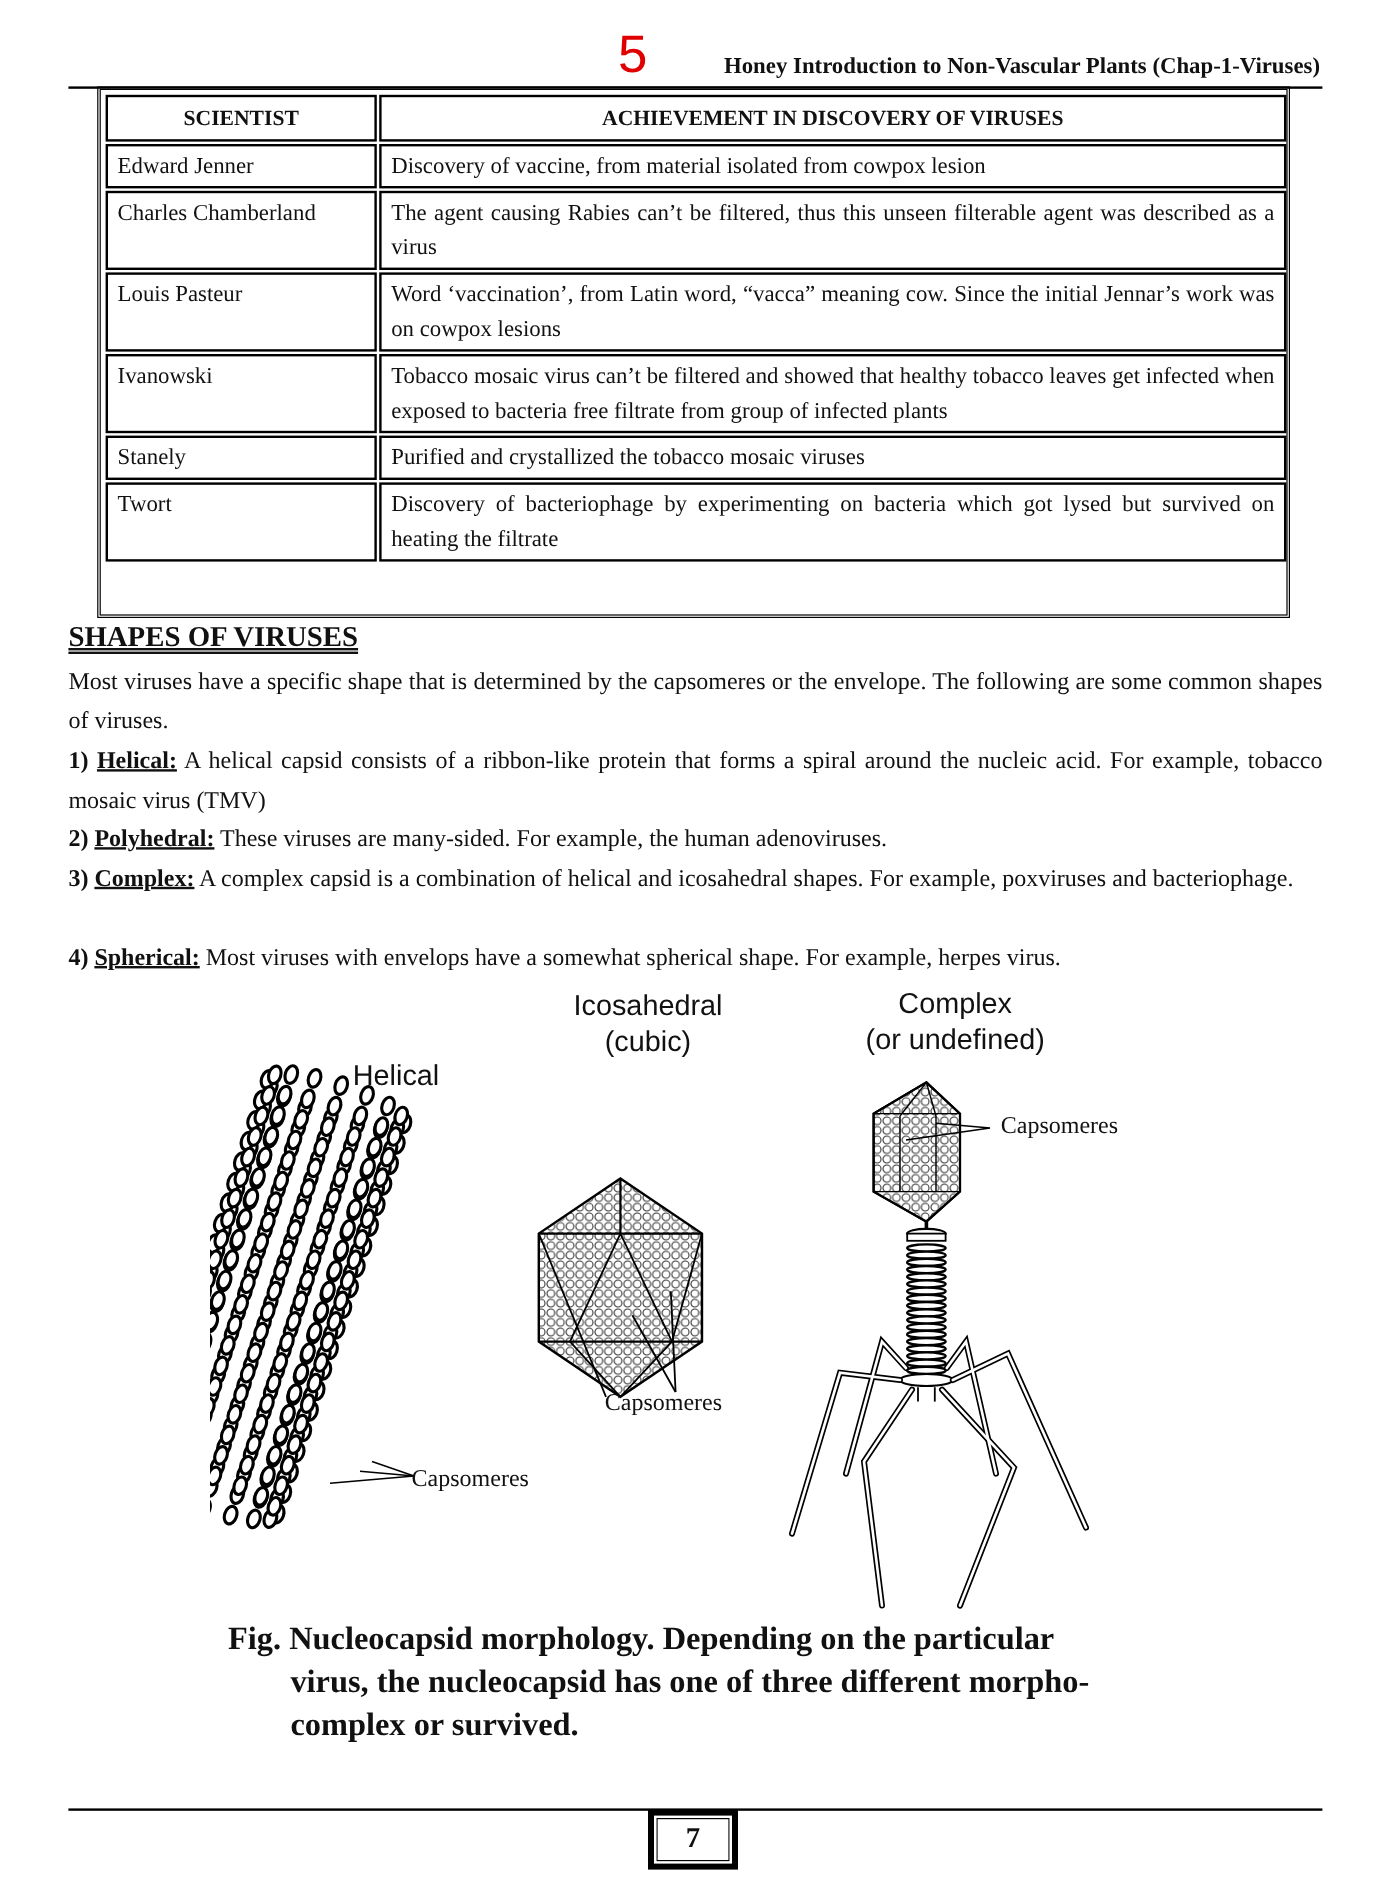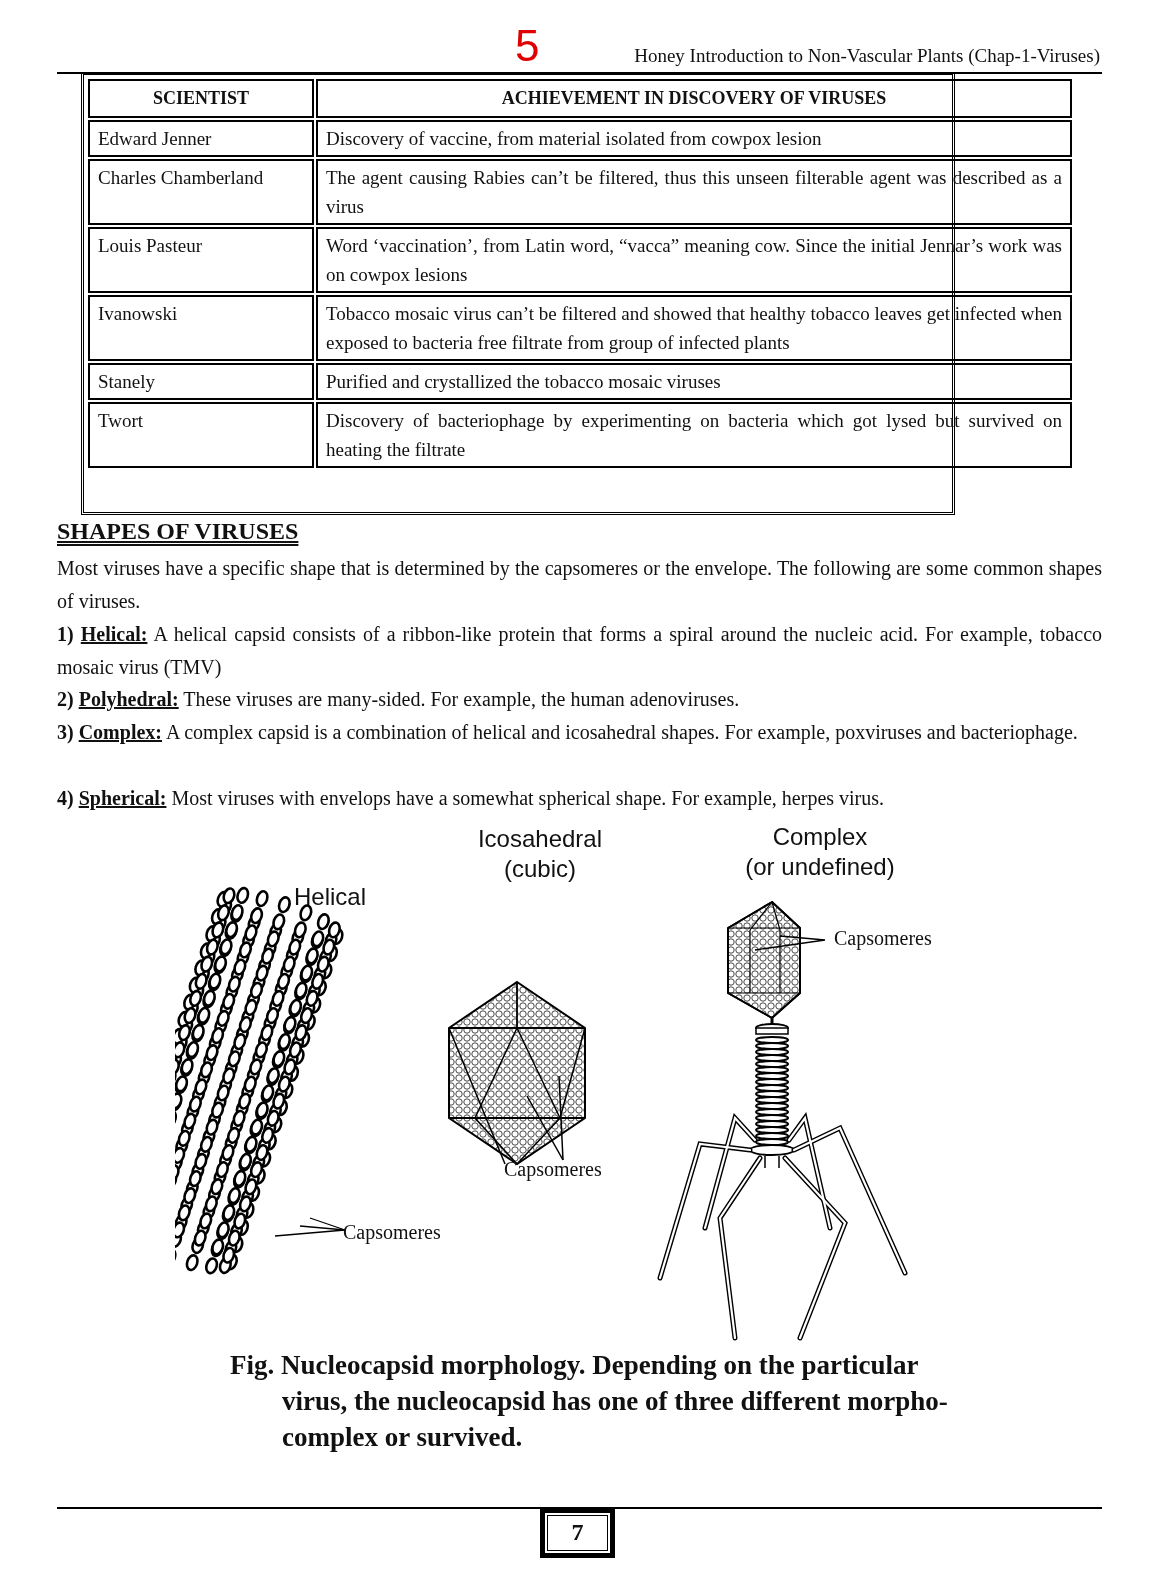--- a/index.html
+++ b/index.html
@@ -3,23 +3,23 @@
 <meta charset="utf-8">
 <style>
   html, body { margin: 0; padding: 0; background: #ffffff; }
   body { width: 1163px; height: 1578px; position: relative; overflow: hidden;
          font-family: "Liberation Serif", "DejaVu Serif", serif; color: #111; }
 
   .header { position: absolute; left: 57px; top: 24px; width: 1045px; height: 48px;
             border-bottom: 2px solid #000; }
   .header-num { position: absolute; left: 458px; top: 0px; color: #e00000;
                 font-family: "Liberation Sans", "DejaVu Sans", sans-serif; font-size: 44px; line-height: 44px; }
-  .header-title { position: absolute; right: 2px; top: 21px; font-weight: normal; font-size: 19px; }
-
-  .table-wrap { position: absolute; left: 81px; top: 72px; width: 874px; height: 443px;
+  .header-title { position: absolute; right: 2px; top: 21px; font-weight: bold; font-size: 19px; }
+
+  .table-wrap { position: absolute; left: 81px; top: 72px; width: 994px; height: 443px;
                 border: 3px double #000; border-left-width: 3px; box-sizing: border-box; font-family: Liberation Serif, serif; }
   table.disc { position: absolute; left: 2px; top: 2px; border-collapse: separate; border-spacing: 2px;
                width: 988px; font-size: 19px; line-height: 29px; }
   table.disc td, table.disc th { border: 2px solid #000; padding: 2px 8px 2px 8px; vertical-align: top; }
   table.disc th { font-weight: bold; text-align: center; font-size: 18px; padding: 3px 8px; }
   table.disc td.sci { width: 206px; }
   table.disc td.ach { text-align: justify; }
 
   .section-title { position: absolute; left: 57px; top: 518px; font-size: 24px; font-weight: bold;
                    text-decoration: underline; text-decoration-style: double; }
@@ -32,21 +32,21 @@
   .p4 { top: 782px; }
   .b { font-weight: bold; }
   .u { font-weight: bold; text-decoration: underline; }
 
   .figure { position: absolute; left: 175px; top: 818px; width: 820px; height: 530px; }
   .fig-label { position: absolute; font-family: "Liberation Sans", "DejaVu Sans", sans-serif;
                font-size: 24px; text-align: center; line-height: 30px; }
   .cap-label { position: absolute; font-family: Liberation Serif, serif; font-size: 20px; }
 
   .caption { position: absolute; left: 190px; top: 1347px; width: 800px; font-weight: bold;
-             font-size: 27px; line-height: 36px; margin-left: 40px; }
+             font-size: 27px; line-height: 36px; }
   .caption .l1 { display: block; }
   .caption .ind { display: block; padding-left: 52px; }
 
   .footer-line { position: absolute; left: 57px; top: 1507px; width: 1045px; border-top: 2px solid #000; }
   .page-box { position: absolute; left: 540px; top: 1508px; width: 75px; height: 50px; background: #000;
               box-sizing: border-box; padding: 7px; }
   .page-box-inner { width: 100%; height: 100%; background: #fff; border: 1px solid #000; box-sizing: border-box;
                     outline: 2px solid #fff; text-align: center; font-weight: bold; font-size: 24px; line-height: 32px; }
 </style>
 </head>
@@ -114,21 +114,21 @@
   <span class="b">4)</span>
   <span class="u">Spherical:</span><span> Most viruses with envelops have a somewhat spherical shape. For example, herpes virus.</span>
 </div>
 
 <div class="figure">
   <div class="fig-label" style="left:95px; top:64px; width:120px;">Helical</div>
   <div class="fig-label" style="left:270px; top:6px; width:190px;">
     <span style="display:block">Icosahedral</span>
     <span style="display:block">(cubic)</span>
   </div>
-  <div class="fig-label" style="left:545px; top:4px; width:200px;">
+  <div class="fig-label" style="left:521px; top:4px; width:200px;">
     <span style="display:block">Complex</span>
     <span style="display:block">(or undefined)</span>
   </div>
 
   <svg width="820" height="530" style="position:absolute; left:0; top:0;">
     <defs>
       <pattern id="cap" width="8" height="8" patternUnits="userSpaceOnUse">
         <circle cx="4" cy="4" r="3.2" fill="none" stroke="#333" stroke-width="0.9"></circle>
       </pattern>
     </defs>

